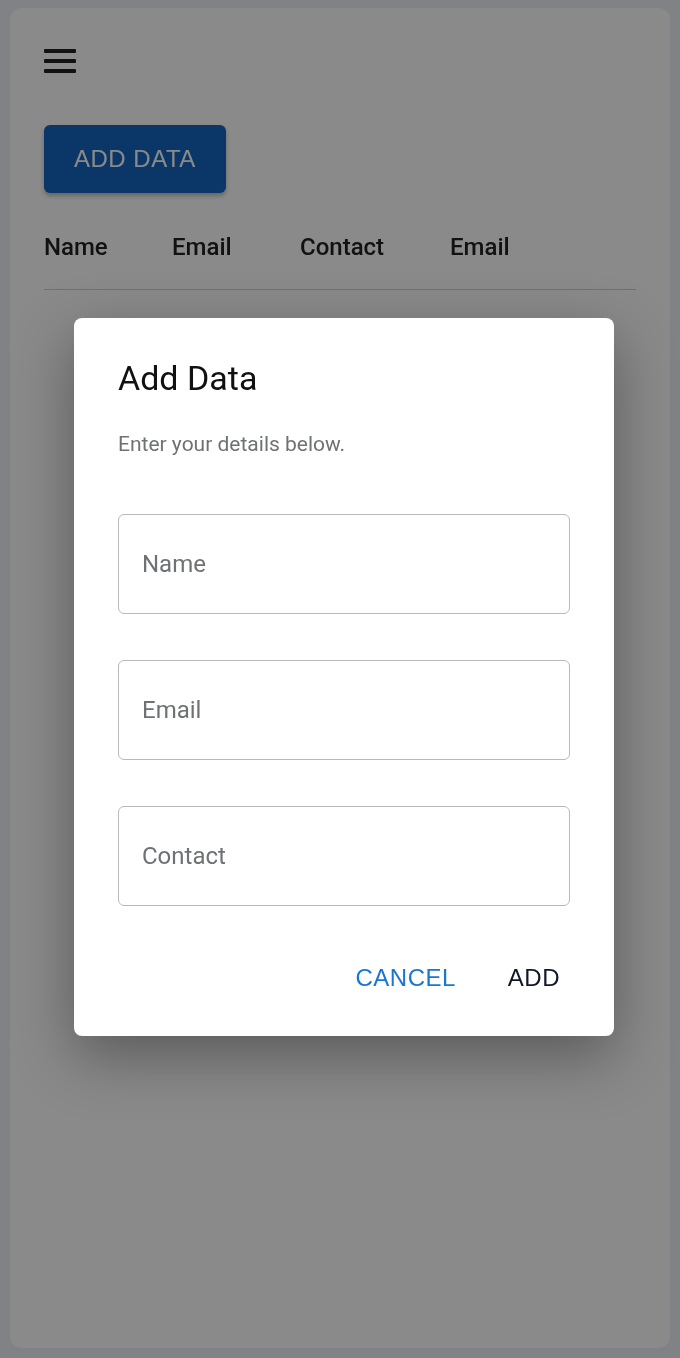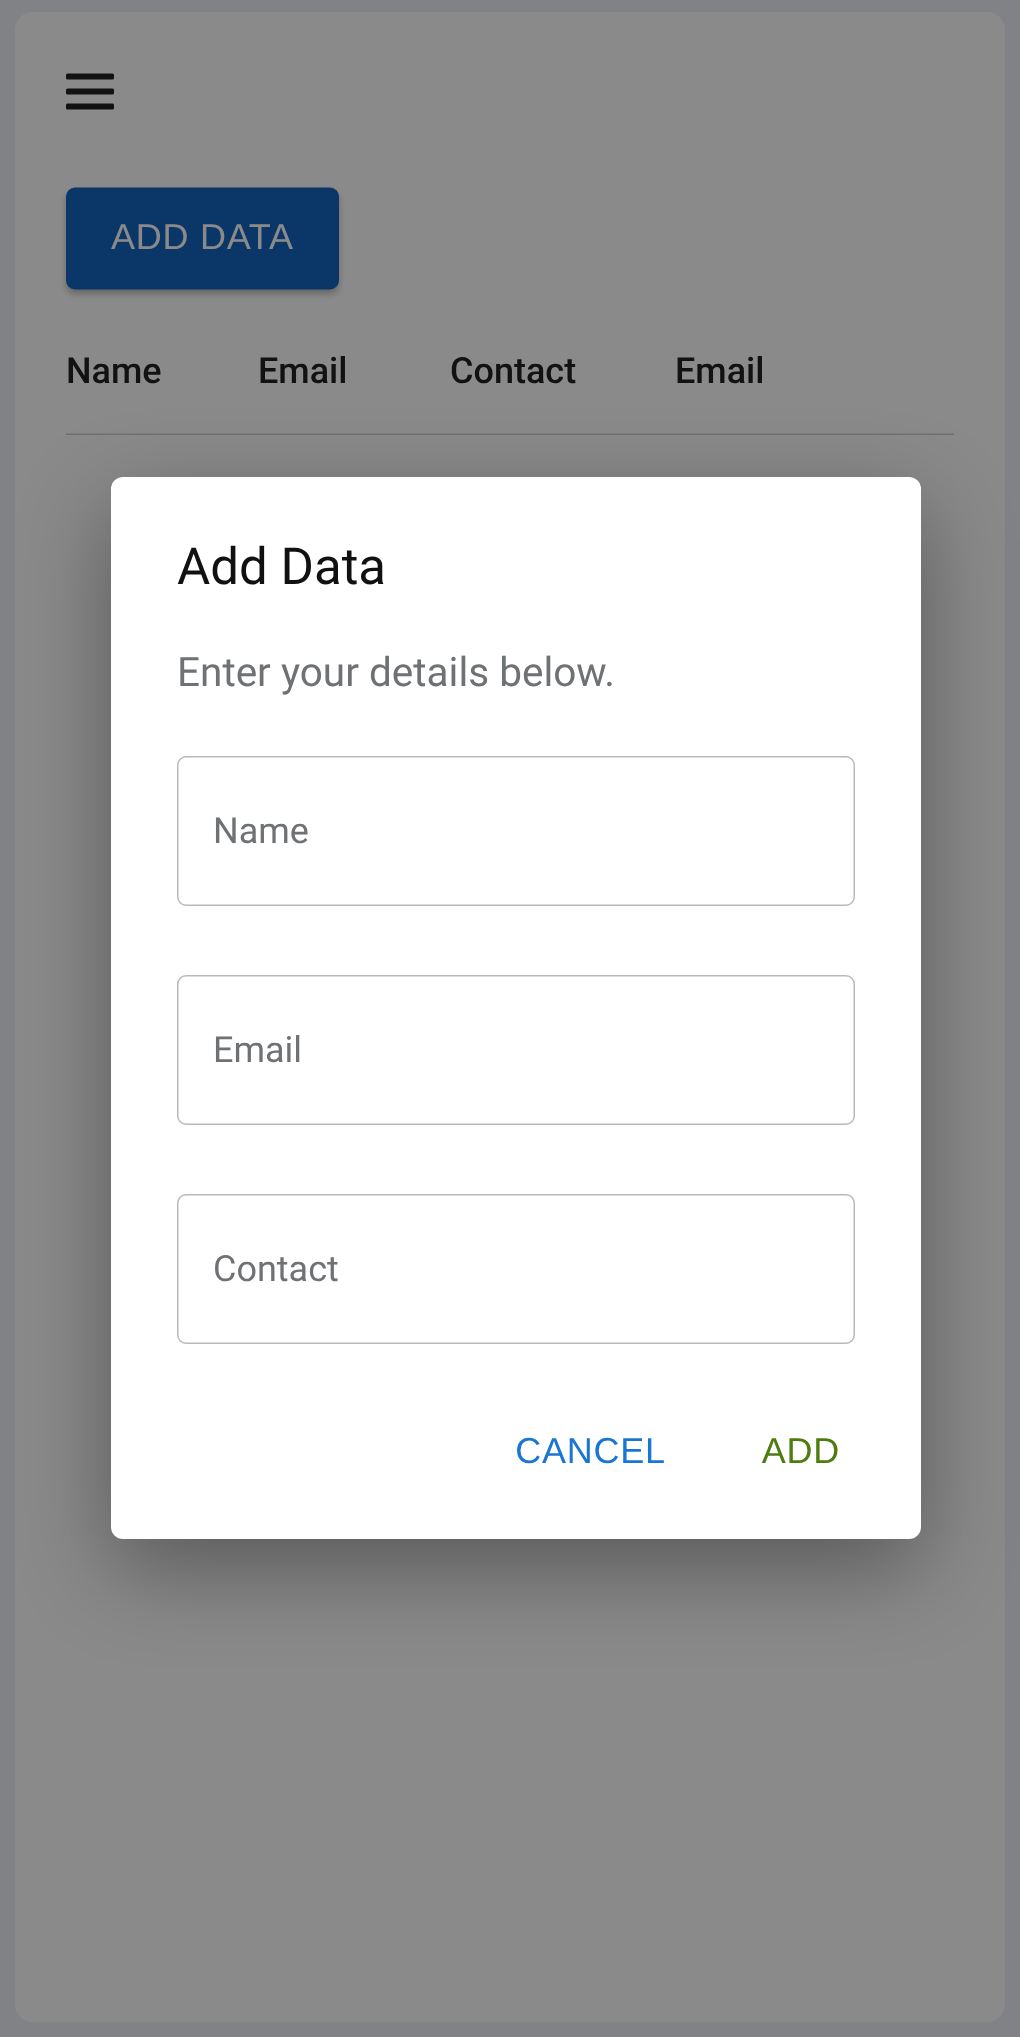--- a/index.html
+++ b/index.html
@@ -85,23 +85,23 @@
     box-shadow:0 20px 60px rgba(0,0,0,0.35);
     padding:40px 44px 24px 44px;
   }
   .dialog-title{
     font-size:34px;
     font-weight:400;
     color:#111;
     margin:0 0 34px 0;
   }
   .dialog-subtitle{
-    font-size:27px;
+    font-size:21px;
     color:var(--muted);
-    margin:0 0 40px 0;
+    margin:0 0 58px 0;
   }
   .field{
     position:relative;
     margin-bottom:46px;
   }
   .field:last-of-type{margin-bottom:54px;}
   .field input{
     width:100%;
     height:100px;
     border:1px solid var(--border);
@@ -117,34 +117,34 @@
     left:24px;
     top:50%;
     transform:translateY(-50%);
     font-size:24px;
     color:var(--muted);
     pointer-events:none;
   }
   .dialog-actions{
     display:flex;
     justify-content:flex-end;
-    gap:48px;
+    gap:36px;
     padding-right:2px;
     padding-bottom:8px;
   }
   .text-btn{
     background:none;border:none;
     font-size:24px;
     font-weight:500;
     letter-spacing:0.5px;
     padding:12px 8px;
     cursor:pointer;
   }
   .btn-cancel{color:var(--brand-text);}
-  .btn-add{color:#4d7c0f;}
+  .btn-add{color:#0f172a;}
 </style>
 </head>
 <body>
 
 <div class="app-frame">
   <div class="content">
 
     <button class="menu-btn" aria-label="Menu">
       <span></span>
       <span></span>

